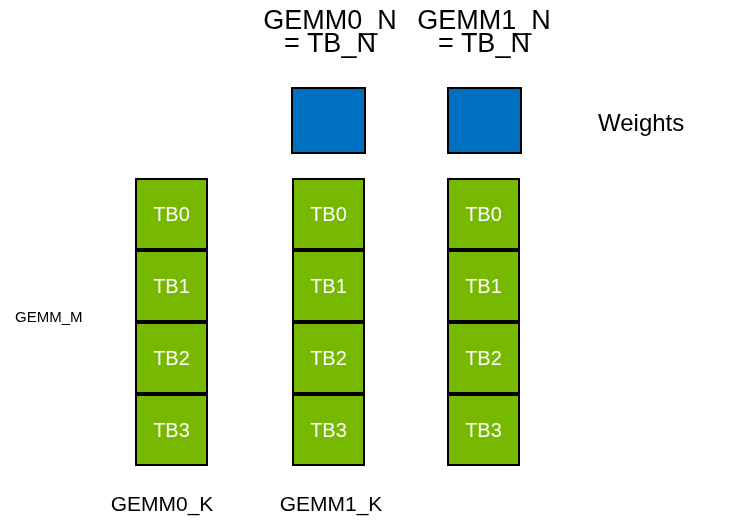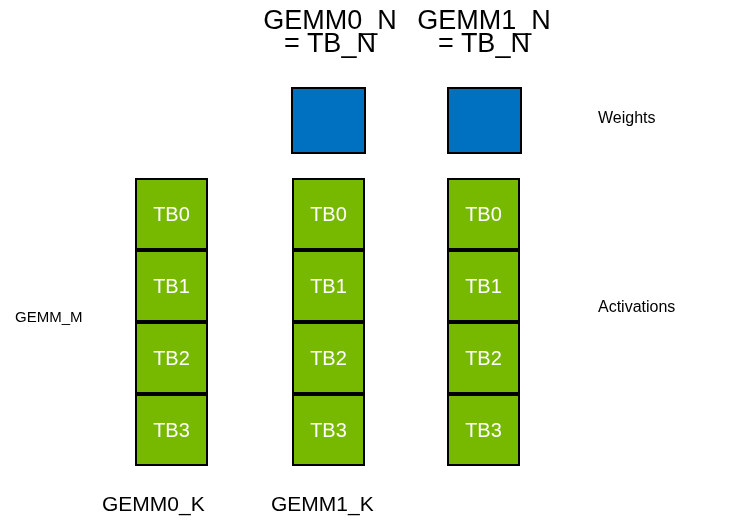--- a/index.html
+++ b/index.html
@@ -51,28 +51,29 @@
     border: 2px solid #000000;
     background: #76B900;
     color: #ffffff;
     font-size: 20px;
     display: flex;
     align-items: center;
     justify-content: center;
   }
   .side-label {
     position: absolute;
-    font-size: 16px;
+    font-size: 24px;
     color: #000000;
     white-space: nowrap;
   }
   .footer-label {
     position: absolute;
     top: 492px;
     width: 120px;
+    text-align: center;
     font-size: 21px;
     color: #000000;
     white-space: nowrap;
   }
   .gemm-m {
     font-size: 15px;
   }
 </style>
 </head>
 <body>
@@ -85,21 +86,20 @@
   </div>
   <div class="header-label" style="left:404px;text-align:center;">
     <span>GEMM1_N</span>
     <span>= TB_N</span>
   </div>
 
   <div class="weight-square" style="left: 291px; background-color: rgb(0, 112, 192);"></div>
   <div class="weight-square" style="left: 447px; background-color: rgb(0, 112, 192);"></div>
 
   <div class="side-label" style="left:598px;top:109px;">Weights</div>
-  <div class="side-label" style="left:598px;top:298px;">Activations</div>
 
   <div class="side-label gemm-m" style="left:15px;top:308px;">GEMM_M</div>
 
   <div class="tb-column" style="left:135px;">
     <div class="tb-block" style="background-color: rgb(118, 185, 0);">TB0</div>
     <div class="tb-block" style="background-color: rgb(118, 185, 0);">TB1</div>
     <div class="tb-block" style="background-color: rgb(118, 185, 0);">TB2</div>
     <div class="tb-block" style="background-color: rgb(118, 185, 0);">TB3</div>
   </div>
 

